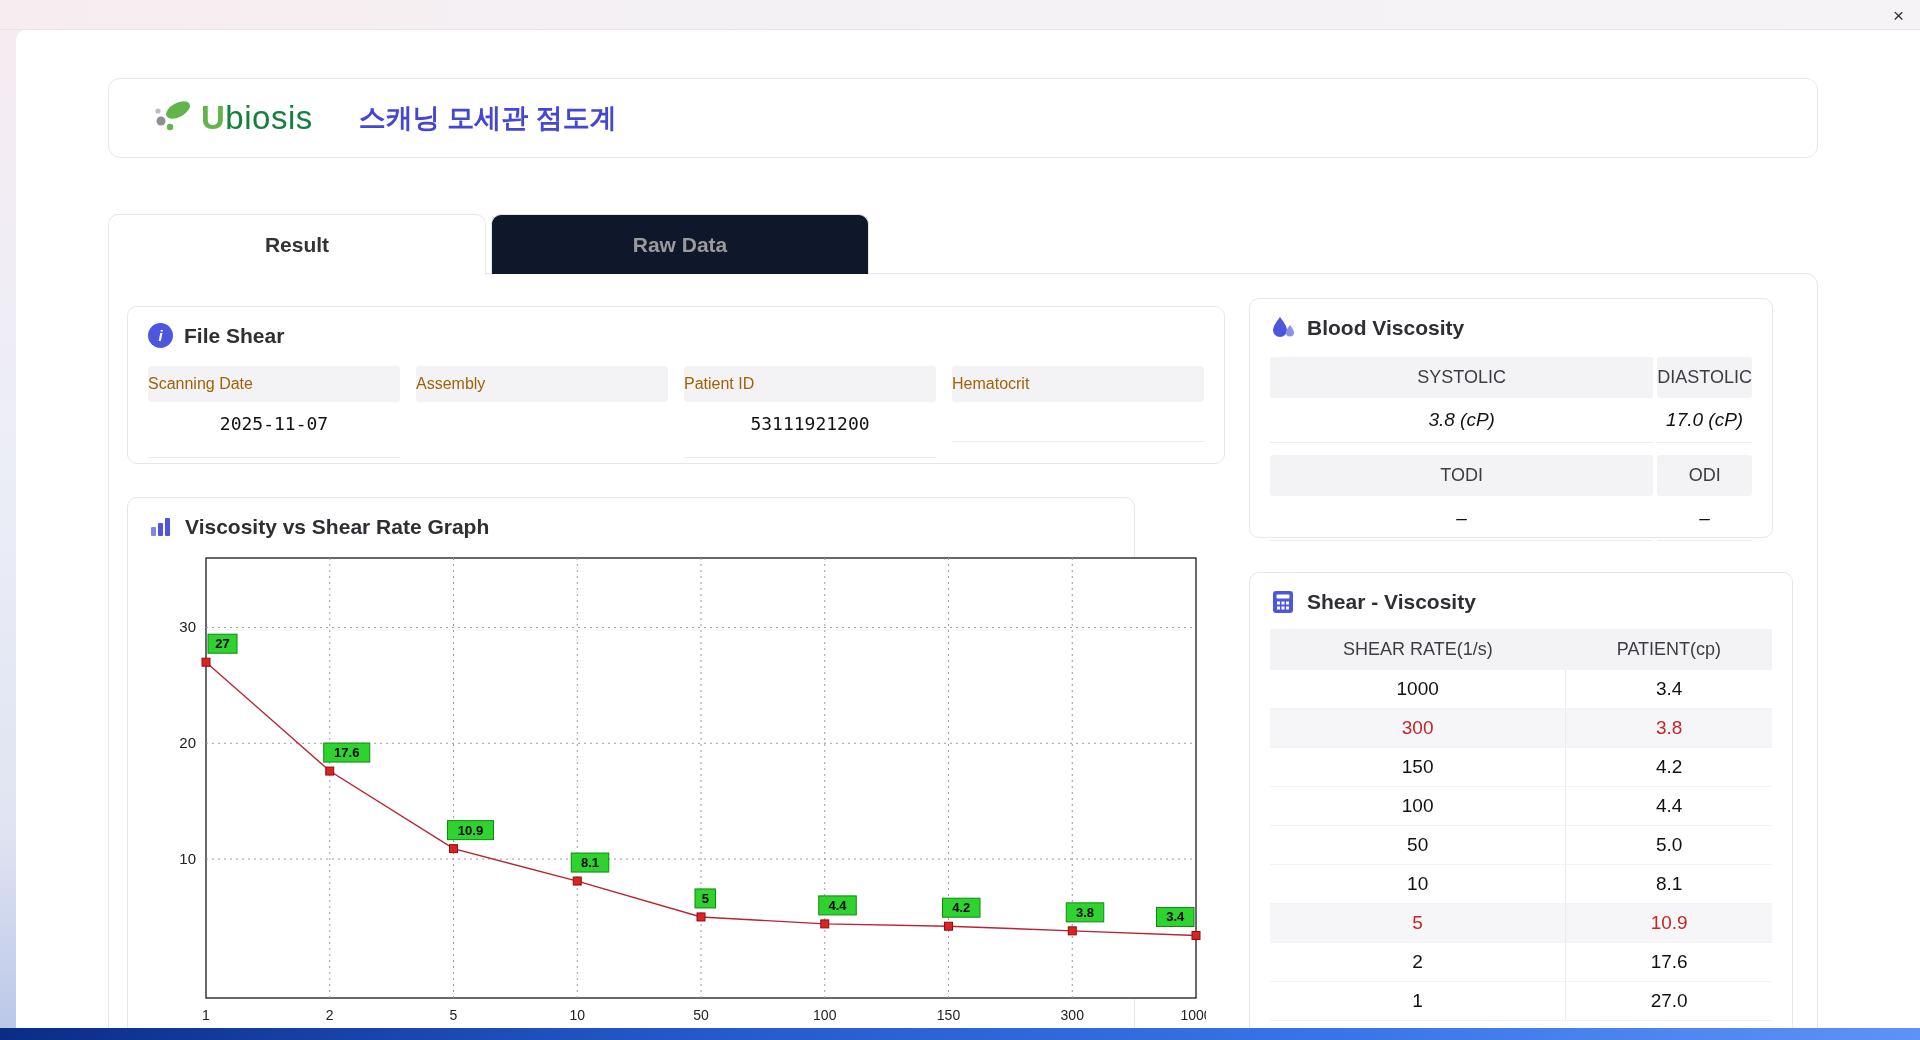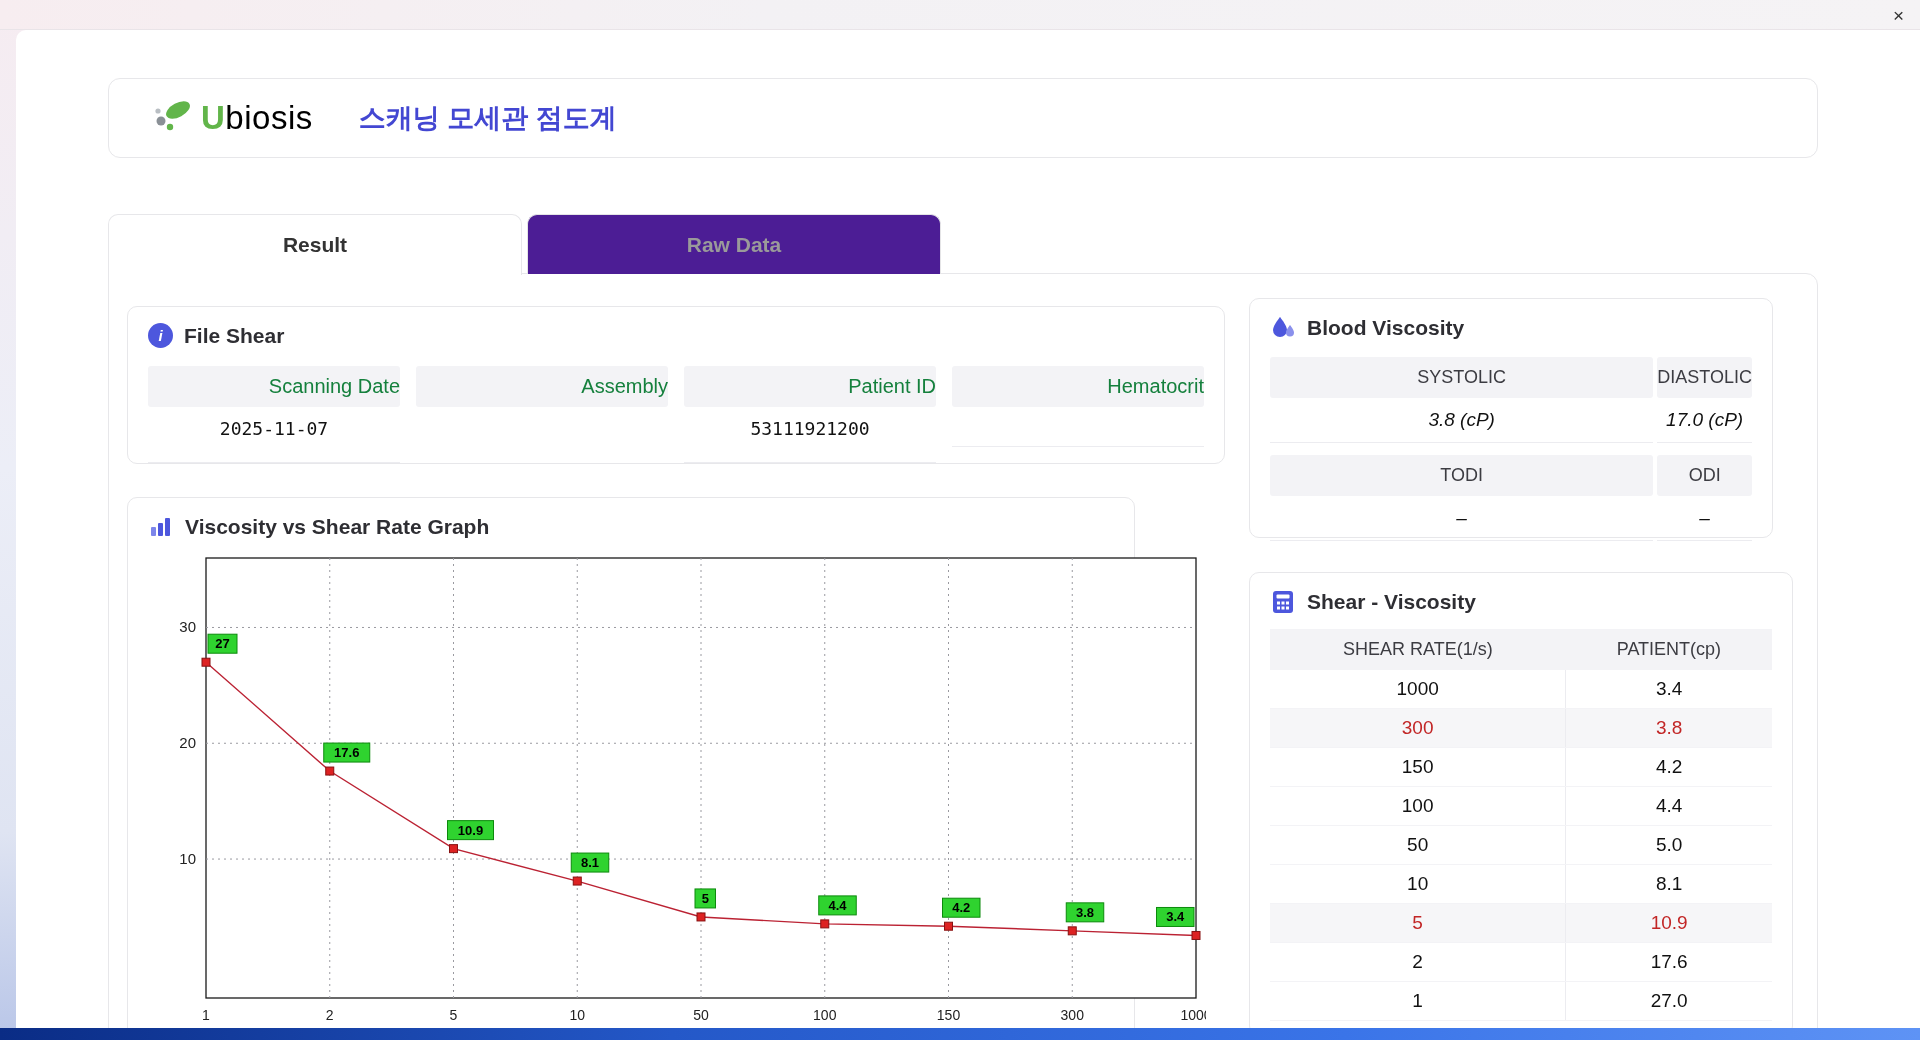--- a/index.html
+++ b/index.html
@@ -13,41 +13,41 @@
   .bottom-strip{position:absolute;left:0;bottom:0;width:100%;height:12px;
     background:linear-gradient(90deg,#0a2c85 0%,#2458c8 35%,#3a74e8 70%,#5e93f5 100%);}
 
   .window{position:absolute;left:16px;top:30px;right:0;bottom:12px;background:#ffffff;border-top-left-radius:10px;}
 
   .header-card{position:absolute;left:92px;top:48px;width:1710px;height:80px;
     border:1px solid #e7e7ea;border-radius:12px;background:#fff;display:flex;align-items:center;padding-left:42px;}
   .logo{display:flex;align-items:center;gap:4px;}
   .logo-text{font-size:33px;letter-spacing:.5px;}
   .logo-u{color:#62b54a;font-weight:700;}
-  .logo-rest{color:#000000;font-weight:400;}
+  .logo-rest{color:#15803d;font-weight:400;}
   .app-title{margin-left:46px;color:#4347d2;font-size:27px;font-weight:700;}
 
   .tabs{position:absolute;left:92px;top:184px;display:flex;z-index:5;}
-  .tab{width:414px;height:60px;display:flex;align-items:center;justify-content:center;
+  .tab{width:378px;height:60px;display:flex;align-items:center;justify-content:center;
     font-size:21px;font-weight:700;border-radius:10px 10px 0 0;cursor:pointer;}
   .tab.active{background:#fff;border:1px solid #e7e7ea;border-bottom:none;color:#333;height:61px;}
-  .tab.inactive{background:#4c1d95;border:1px solid #e4e4e6;border-bottom:none;color:#9a9a9a;margin-left:5px;}
+  .tab.inactive{background:#0f172a;border:1px solid #e4e4e6;border-bottom:none;color:#9a9a9a;margin-left:5px;}
 
   .content-card{position:absolute;left:92px;top:243px;width:1710px;height:780px;
     border:1px solid #e7e7ea;border-radius:0 12px 12px 12px;background:#fff;}
 
   .panel{position:absolute;border:1px solid #e7e7ea;border-radius:10px;background:#fff;padding:16px 20px;}
   .panel-title{display:flex;align-items:center;gap:11px;font-size:21px;font-weight:700;color:#2e2e33;}
   .circle-icon{width:25px;height:25px;border-radius:50%;background:#4d57dd;color:#fff;
     display:inline-flex;align-items:center;justify-content:center;font-size:15px;font-weight:700;font-style:italic;flex:0 0 auto;}
 
   .file-info{left:18px;top:32px;width:1098px;height:158px;}
   .fields{display:flex;gap:16px;margin-top:18px;}
   .field{flex:1;}
-  .field-label{background:#f3f3f6;text-align:right;padding:9px 0;font-size:20px;color:#15803d;border-radius:3px;}
+  .field-label{background:#f3f3f6;text-align:left;padding:9px 0;font-size:16px;color:#a16207;border-radius:3px;}
   .field-value{text-align:center;padding:11px 0 23px;font-size:18px;color:#111;min-height:40px;
     border-bottom:1px solid #ececf0;font-family:"DejaVu Sans Mono",monospace;}
 
   .graph-panel{left:18px;top:223px;width:1008px;height:548px;text-align:center;}
   #chart-svg{display:block;margin-top:6px;}
 
   .bv-panel{left:1140px;top:24px;width:524px;height:240px;}
   .bv-grid{display:grid;grid-template-columns:1fr;column-gap:4px;margin-top:16px;}
   .bv-h{background:#f3f3f6;padding:10px 0;text-align:center;font-size:18px;color:#3c3c42;border-radius:3px;}
   .bv-v{padding:11px 0;text-align:center;font-size:19px;color:#111;border-bottom:1px solid #ececf0;font-style:italic;}

